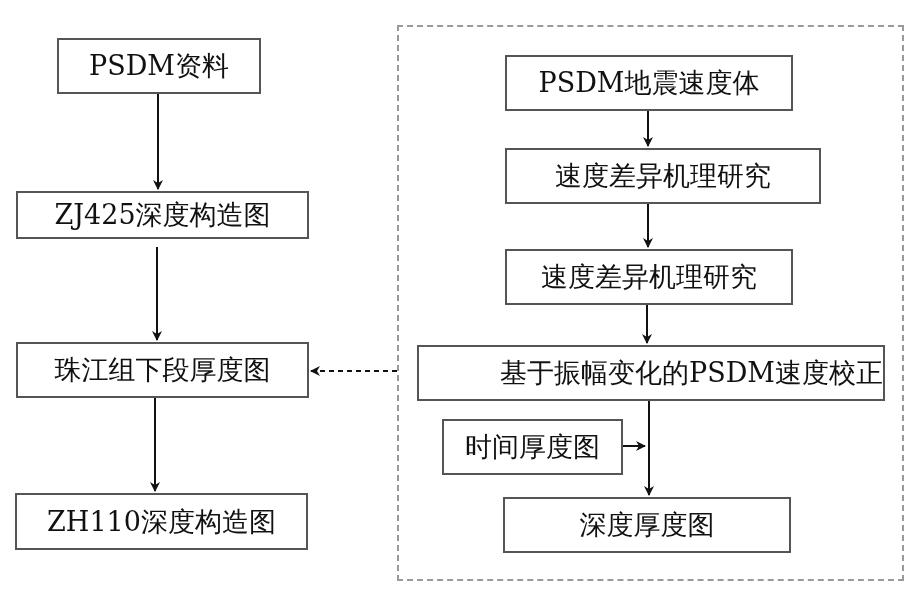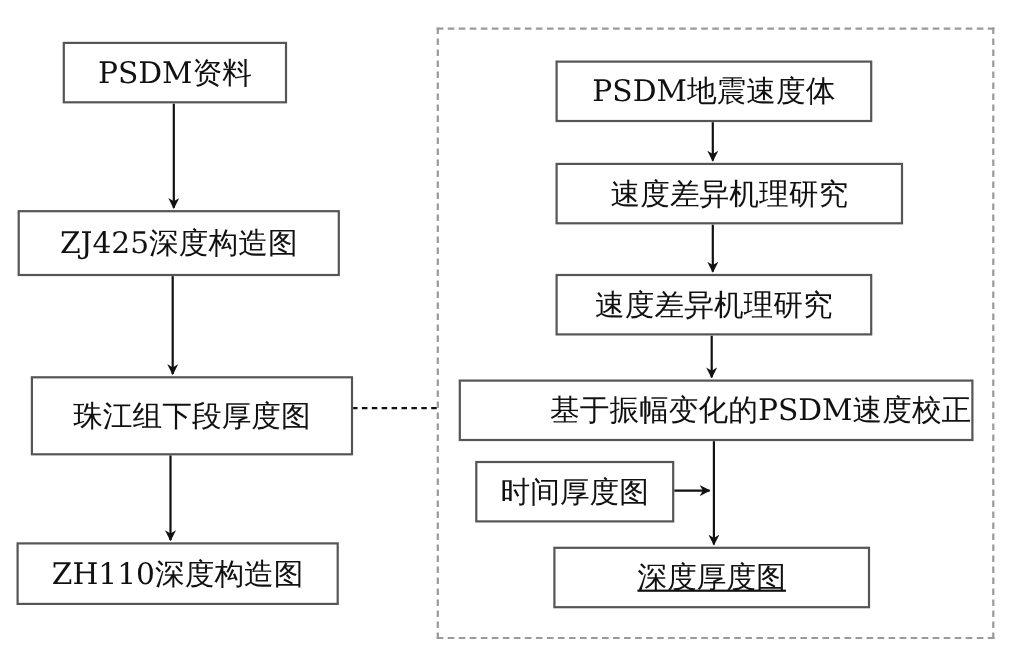--- a/index.html
+++ b/index.html
@@ -29,40 +29,40 @@
   <line x1="648" y1="111" x2="648" y2="146" stroke="#111" stroke-width="2" marker-end="url(#ah)"></line>
   <line x1="648" y1="204" x2="648" y2="247" stroke="#111" stroke-width="2" marker-end="url(#ah)"></line>
   <line x1="647" y1="305" x2="647" y2="343" stroke="#111" stroke-width="2" marker-end="url(#ah)"></line>
   <line x1="649" y1="401" x2="649" y2="495" stroke="#111" stroke-width="2" marker-end="url(#ah)"></line>
   <line x1="600" y1="446" x2="645" y2="446" stroke="#111" stroke-width="2" marker-end="url(#ah)"></line>
 </svg>
 
 <div class="box" style="left:57px; top:38px; width:204px; height:56px;">
   <span>PSDM资料</span>
 </div>
-<div class="box" style="left:16px; top:191px; width:293px; height:60px;">
+<div class="box" style="left:16px; top:191px; width:293px; height:48px;">
   <span>ZJ425深度构造图</span>
 </div>
-<div class="box" style="left:16px; top:342px; width:293px; height:72px;margin-left:12px;">
+<div class="box" style="left:16px; top:342px; width:293px; height:56px;">
   <span>珠江组下段厚度图</span>
 </div>
 <div class="box" style="left:15px; top:493px; width:293px; height:57px;">
   <span>ZH110深度构造图</span>
 </div>
 
 <div class="box" style="left:505px; top:55px; width:288px; height:56px;align-items:center;">
   <span>PSDM地震速度体</span>
 </div>
 <div class="box" style="left:505px; top:148px; width:316px; height:56px;">
   <span>速度差异机理研究</span>
 </div>
 <div class="box" style="left:505px; top:249px; width:288px; height:56px;">
   <span>速度差异机理研究</span>
 </div>
 <div class="box" style="left:417px; top:345px; width:468px; height:56px;justify-content:flex-end;">
   <span>基于振幅变化的PSDM速度校正</span>
 </div>
-<div class="box" style="left:432px; top:419px; width:181px; height:56px;">
+<div class="box" style="left:442px; top:419px; width:181px; height:56px;">
   <span>时间厚度图</span>
 </div>
-<div class="box" style="left:503px; top:497px; width:288px; height:56px;text-decoration:underline;">
+<div class="box" style="left:503px; top:497px; width:288px; height:56px;">
   <span>深度厚度图</span>
 </div>
 
 </body></html>

